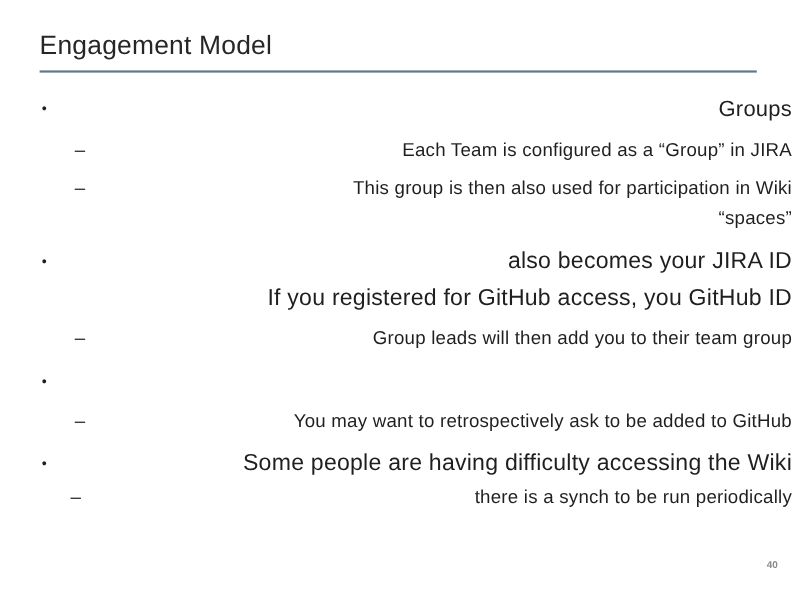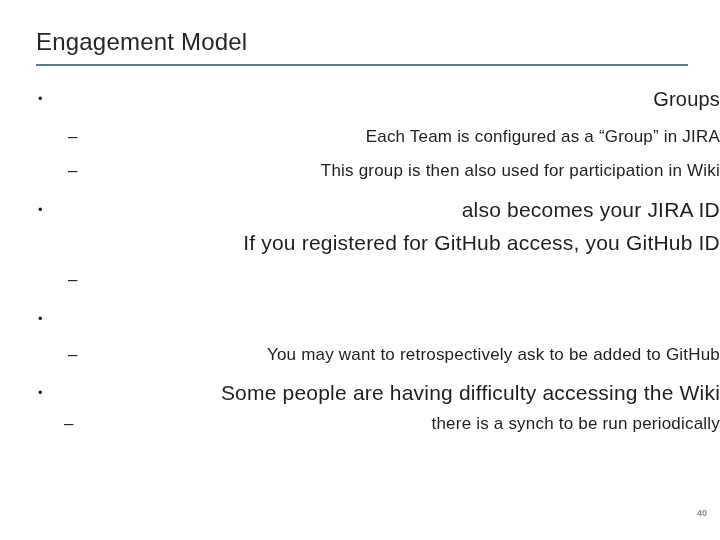--- a/index.html
+++ b/index.html
@@ -86,33 +86,37 @@
       <span class="marker">–</span>
       <div class="lines">
         <div>Each Team is configured as a “Group” in JIRA</div>
       </div>
     </div>
 
     <div class="row lvl2 r3">
       <span class="marker">–</span>
       <div class="lines">
         <div>This group is then also used for participation in Wiki</div>
+        <div>“spaces”</div>
       </div>
     </div>
 
     <div class="row lvl1 r4">
       <span class="marker">•</span>
       <div class="lines">
         <div>also becomes your JIRA ID</div>
         <div>If you registered for GitHub access, you GitHub ID</div>
       </div>
     </div>
 
     <div class="row lvl2 r5">
       <span class="marker">–</span>
+      <div class="lines">
+        <div>Group leads will then add you to their team group</div>
+      </div>
     </div>
 
     <div class="row lvl1 r6">
       <span class="marker">•</span>
       <div class="lines">
       </div>
     </div>
 
     <div class="row lvl2 r7">
       <span class="marker">–</span>

